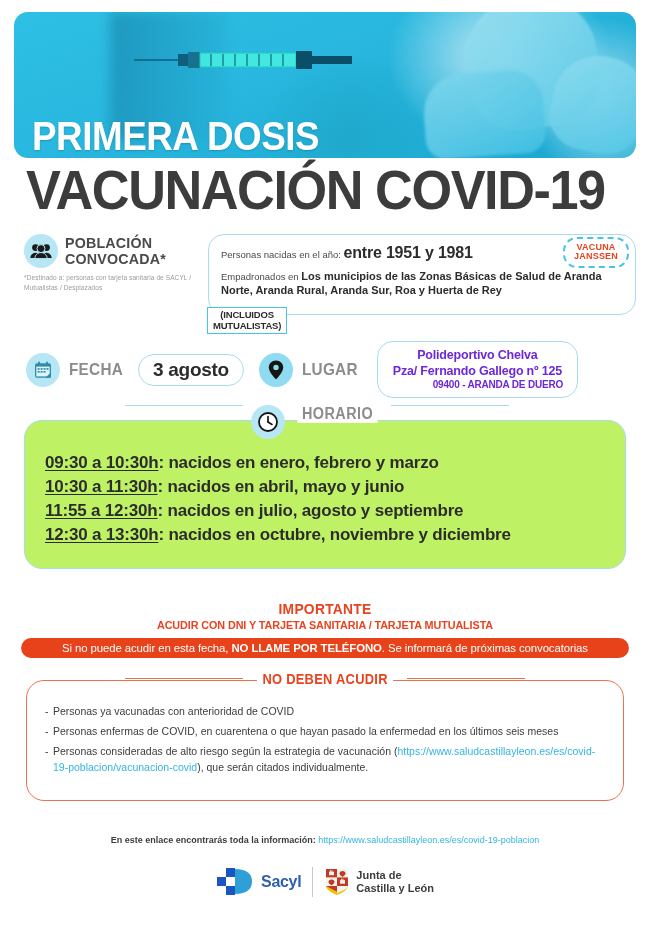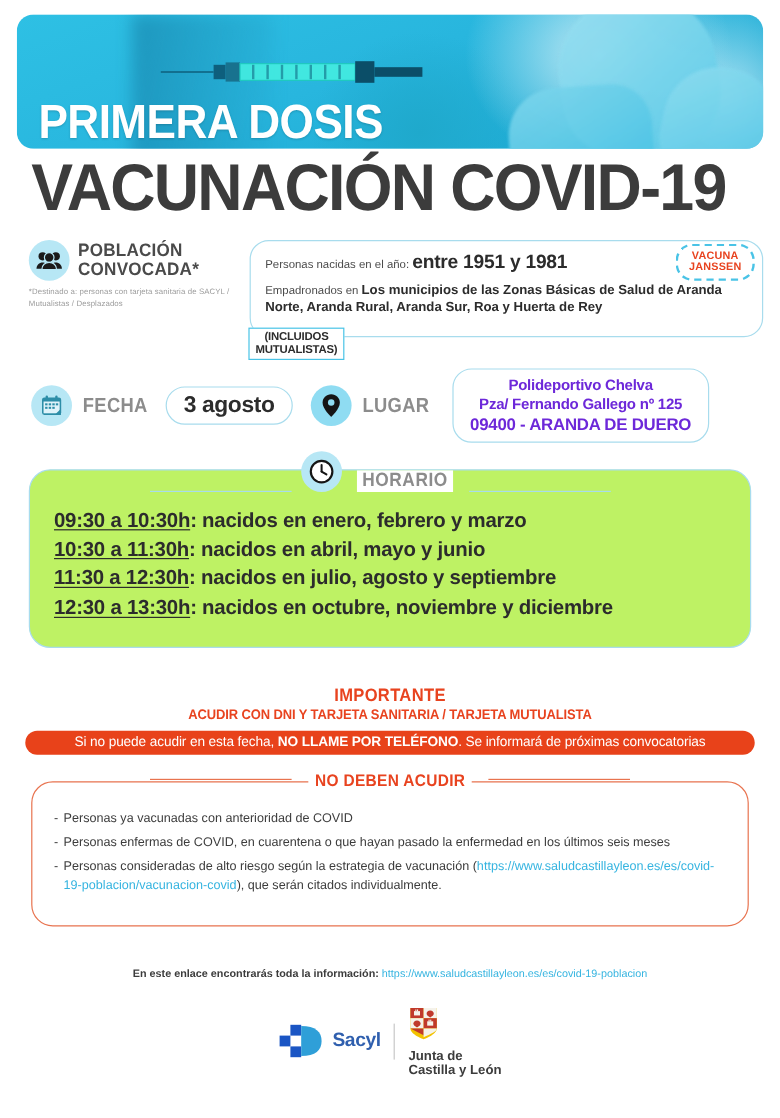--- a/index.html
+++ b/index.html
@@ -9,21 +9,21 @@
     font-family: "Liberation Sans", sans-serif;
     overflow: hidden;
     position: relative;
   }
   .poster { width: 650px; height: 932px; position: relative; padding: 0 14px; }
 
   
   .banner {
     position: relative;
     margin: 12px 0 0 0;
-    height: 112px;
+    height: 146px;
     border-radius: 14px;
     overflow: hidden;
     background:
       radial-gradient(ellipse 180px 150px at 78% 30%, #bfe9f5 0%, rgba(191,233,245,0) 62%),
       radial-gradient(ellipse 120px 130px at 95% 62%, #a9e2f3 0%, rgba(169,226,243,0) 65%),
       radial-gradient(ellipse 130px 120px at 54% 88%, #1fa9cc 0%, rgba(31,169,204,0) 70%),
       linear-gradient(160deg, #2ec0e4 0%, #28b6de 45%, #1aa6cf 100%);
   }
   .banner .syringe {
     position: absolute; left: 118px; top: 38px; width: 250px; height: 20px;
@@ -119,27 +119,27 @@
   .date-pill {
     border: 1.6px solid #a8dced; border-radius: 18px;
     padding: 4px 14px; font-size: 19px; font-weight: bold; color: #2c2c2c;
     letter-spacing: -.3px;
   }
   .place-box {
     border: 1.4px solid #a8dced; border-radius: 16px;
     padding: 5px 14px; text-align: center; line-height: 1.28; margin-left: 4px;
   }
   .place-box div { font-size: 12.5px; font-weight: bold; color: #6d28d9; letter-spacing: -.2px; }
-  .place-box div.last { font-size: 14px; }
+  .place-box div.last { font-size: 10px; margin-left: 41px; }
 
   
   .horario-wrap { position: relative; margin: 22px 10px 0 10px; }
   .horario-head {
     position: absolute; top: -15px; left: 0; right: 16px;
-    display: flex; align-items: flex-end; justify-content: center; gap: 8px; z-index: 2;
+    display: flex; align-items: flex-start; justify-content: center; gap: 8px; z-index: 2;
   }
   .horario-head .rule { height: 1.4px; background: #a8dced; width: 118px; }
   .horario-head .lbl {
     font-size: 16px; font-weight: bold; color: #8c8c8c; letter-spacing: .5px;
     font-family: "Liberation Sans Narrow","Liberation Sans", sans-serif;
     transform: scaleX(.9); background: #fff; padding: 0 5px;
   }
   .horario-head .circle-icon { background: #b7e7f5; }
   .horario-box {
     border: 1.4px solid #a8dced; border-radius: 18px;
@@ -199,21 +199,21 @@
     color: #3c3c3c; font-weight: bold;
   }
   .foot-link .url { color: #35b4e0; font-weight: normal; margin-top: 20px; }
   .logos {
     display: flex; align-items: center; justify-content: center;
     gap: 11px; margin-top: 22px;
   }
   .logo-sacyl { display: flex; align-items: center; gap: 5px; }
   .sacyl-text { font-size: 16px; font-weight: bold; color: #2f5fae; letter-spacing: -.3px; }
   .logo-div { width: 1px; height: 30px; background: #c8c8c8; }
-  .logo-jcyl { display: flex; align-items: flex-start; gap: 6px; flex-direction: column; }
+  .logo-jcyl { display: flex; align-items: center; gap: 6px; }
   .jcyl-text { font-size: 11px; font-weight: bold; color: #3c3c3c; line-height: 1.15; }
 </style>
 </head>
 <body>
 
 <div class="poster">
 
   <div class="banner">
     <div class="arm"></div>
     <div class="glove-a"></div>
@@ -333,21 +333,21 @@
       <span class="rule"></span>
     </div>
     <div class="horario-box">
       <div class="sched-line">
         <u>09:30 a 10:30h</u><span class="desc">: nacidos en enero, febrero y marzo</span>
       </div>
       <div class="sched-line">
         <u>10:30 a 11:30h</u><span class="desc">: nacidos en abril, mayo y junio</span>
       </div>
       <div class="sched-line">
-        <u>11:30 a 12:30h</u><span class="desc">: nacidos en julio, agosto y septiembre</span>
+        <u>11:55 a 12:30h</u><span class="desc">: nacidos en julio, agosto y septiembre</span>
       </div>
       <div class="sched-line">
         <u>12:30 a 13:30h</u><span class="desc">: nacidos en octubre, noviembre y diciembre</span>
       </div>
     </div>
   </div>
 
   <div class="importante">
     <div class="imp-title">IMPORTANTE</div>
     <div class="imp-sub">ACUDIR CON DNI Y TARJETA SANITARIA / TARJETA MUTUALISTA</div>

